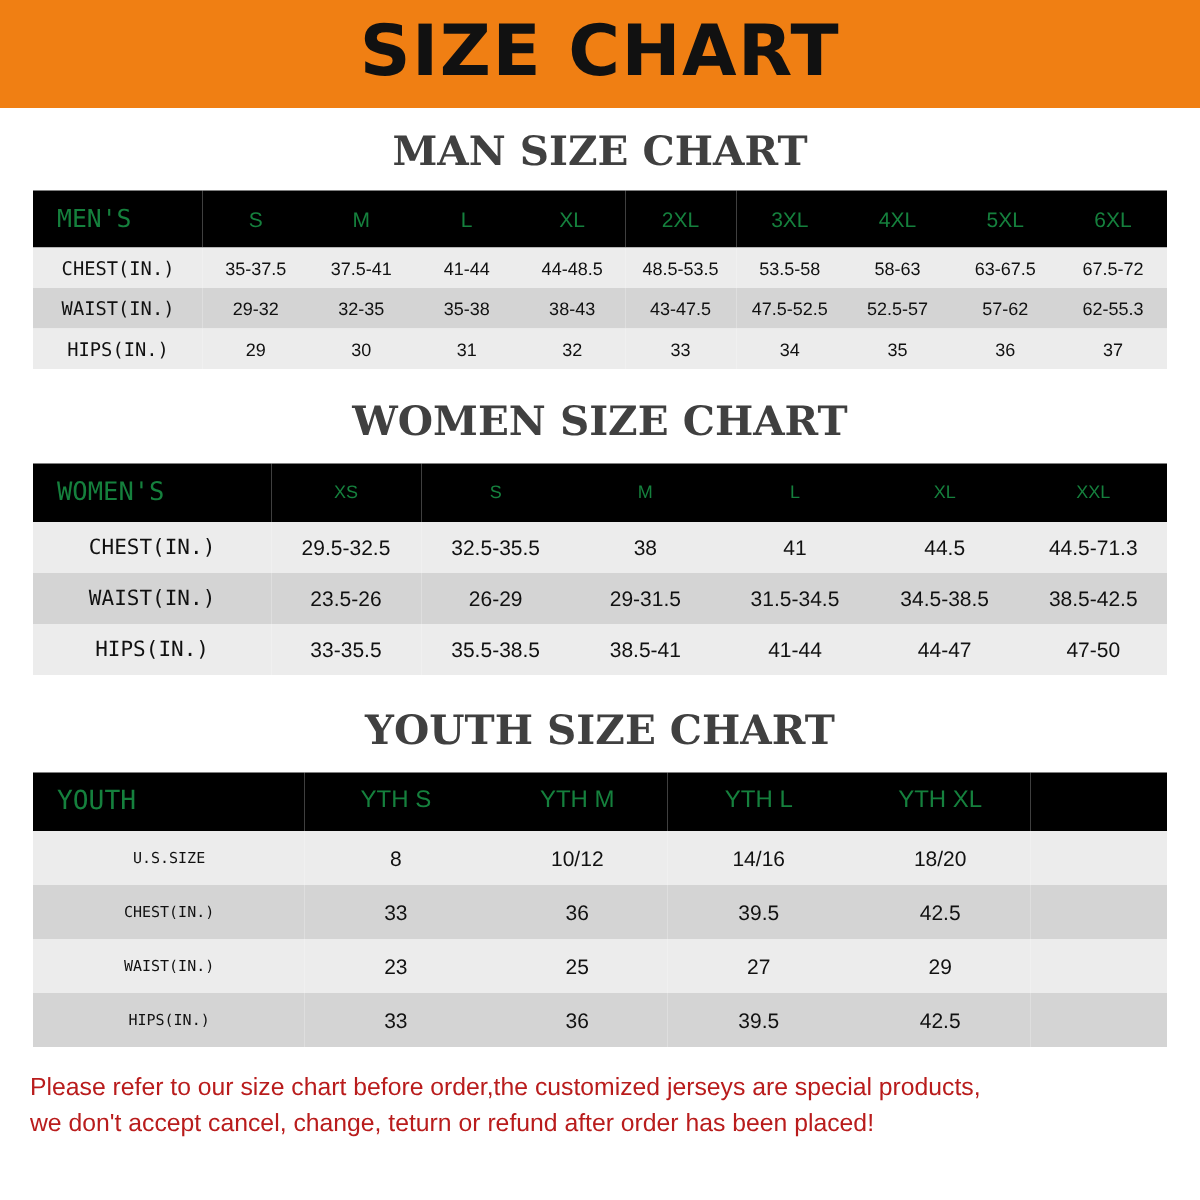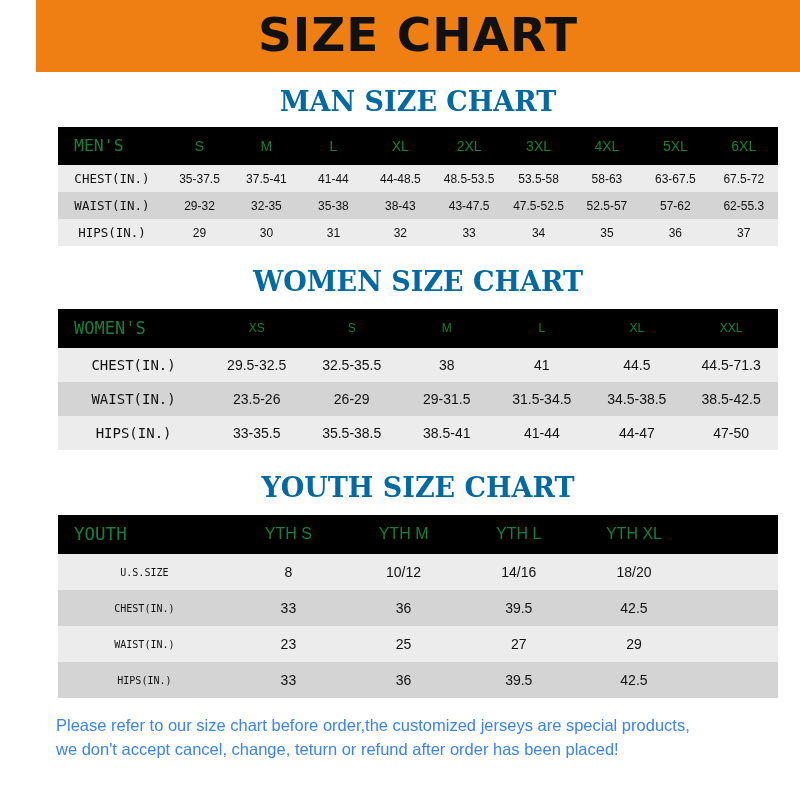--- a/index.html
+++ b/index.html
@@ -12,21 +12,20 @@
     background: #ffffff;
     font-family: "Liberation Sans", sans-serif;
     overflow: hidden;
   }
   .page {
     width: 800px;
     height: 780px;
     position: relative;
     background: #ffffff;
     box-sizing: border-box;
-    padding-left: 36px;
   }
   .banner {
     background: #F07F13;
     height: 72px;
     display: flex;
     align-items: center;
     justify-content: center;
   }
   .banner-title {
     font-family: "DejaVu Sans", sans-serif;
@@ -38,21 +37,21 @@
     padding-bottom: 4px;
   }
   .section {
     padding: 0 22px;
   }
   .section-title {
     text-align: center;
     font-family: "DejaVu Serif", serif;
     font-weight: bold;
     font-size: 27px;
-    color: #0369a1;
+    color: #404040;
     letter-spacing: 0px;
   }
   .man-title { margin: 14px 0 10px 0; }
   .women-title { margin: 20px 0 12px 0; }
   .youth-title { margin: 22px 0 12px 0; }
 
   table.chart {
     width: 100%;
     border-collapse: collapse;
     table-layout: fixed;
@@ -102,21 +101,21 @@
   #women-table tbody td { font-size: 14px; padding: 9px 2px; }
   #women-table tbody td.rowlabel { font-size: 14px; }
 
   #youth-table thead th { font-size: 16px; }
   #youth-table thead th.rowlabel { font-size: 17.5px; }
   #youth-table tbody td { font-size: 14px; padding: 10px 2px; }
   #youth-table tbody td.rowlabel { font-size: 10px; }
 
   .notice {
     padding: 16px 20px 0 20px;
-    color: #3b82f6;
+    color: #b91c1c;
     font-size: 16.5px;
     line-height: 1.45;
     font-family: "Liberation Sans", sans-serif;
   }
   .notice p { margin: 0; }
 </style>
 </head>
 <body>
 
 <div class="page">

